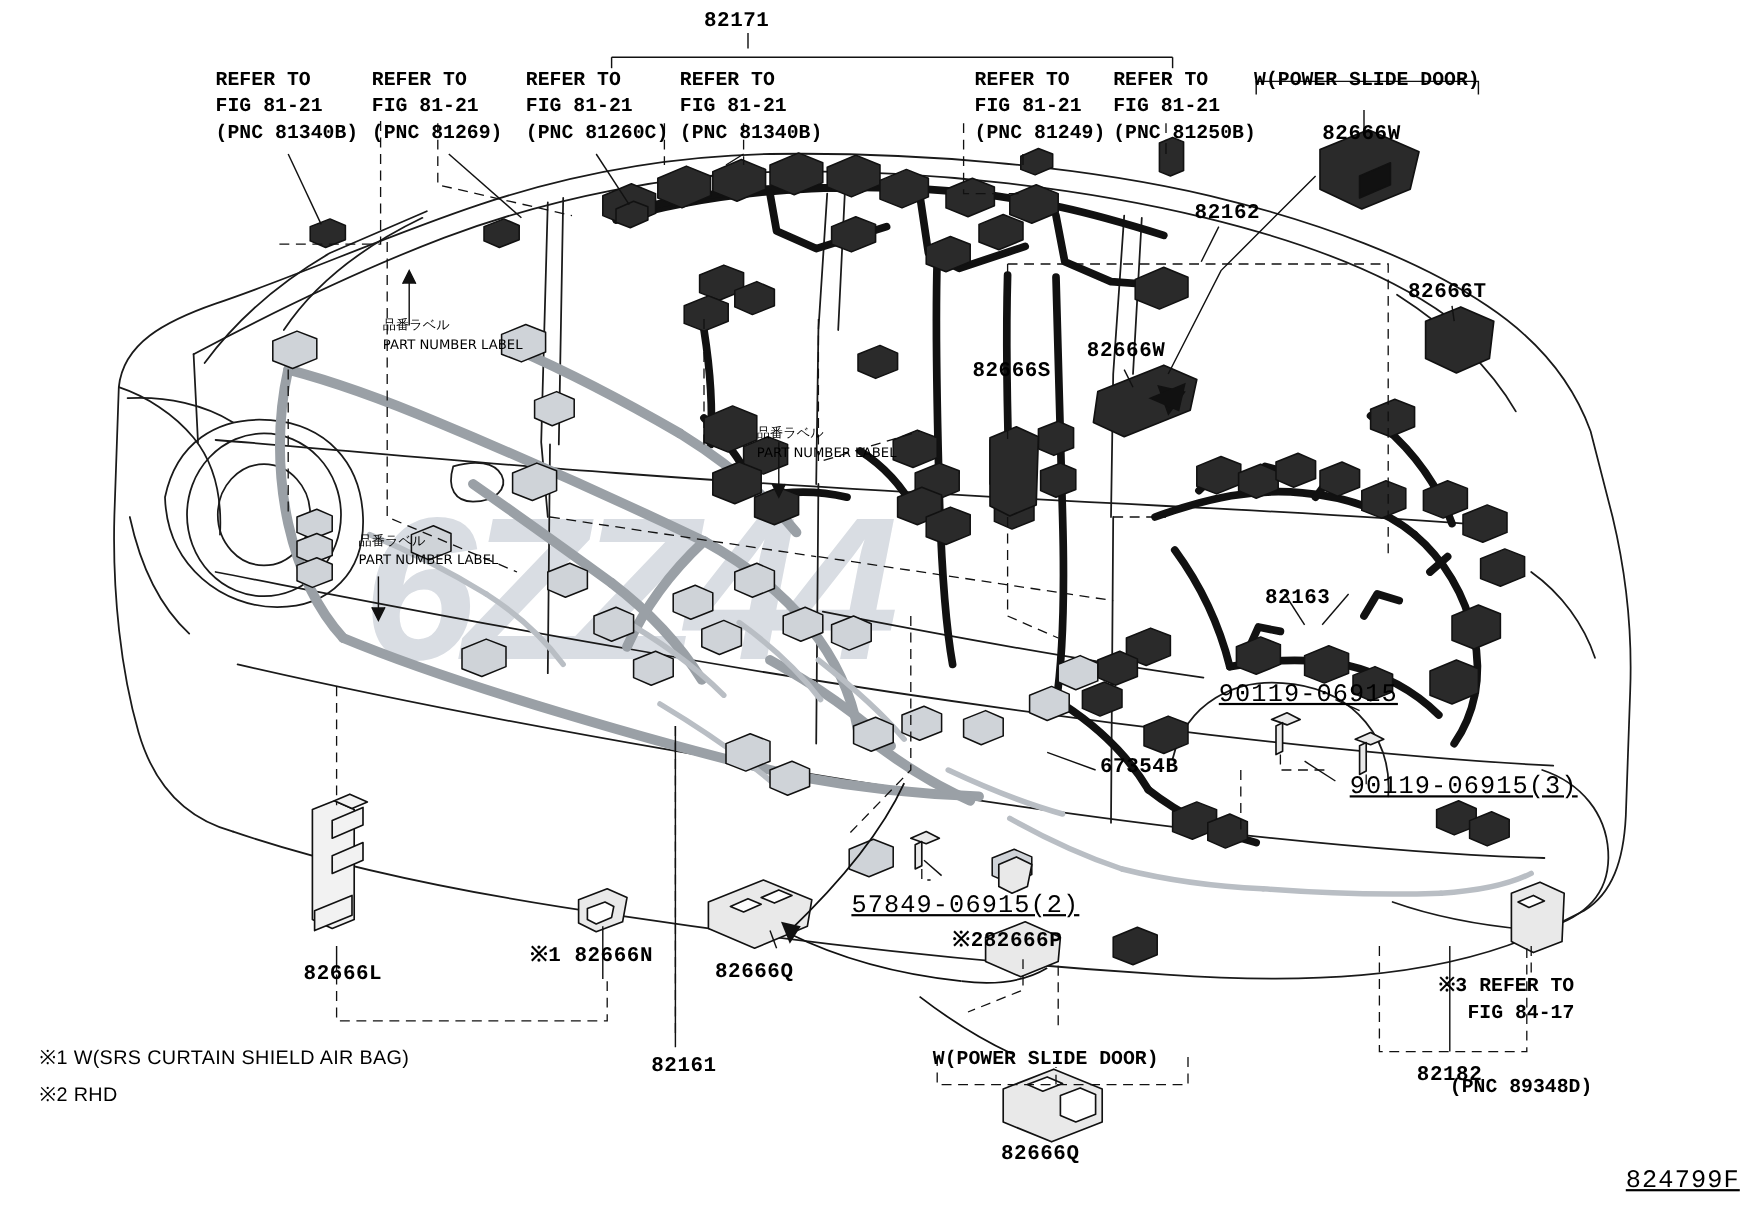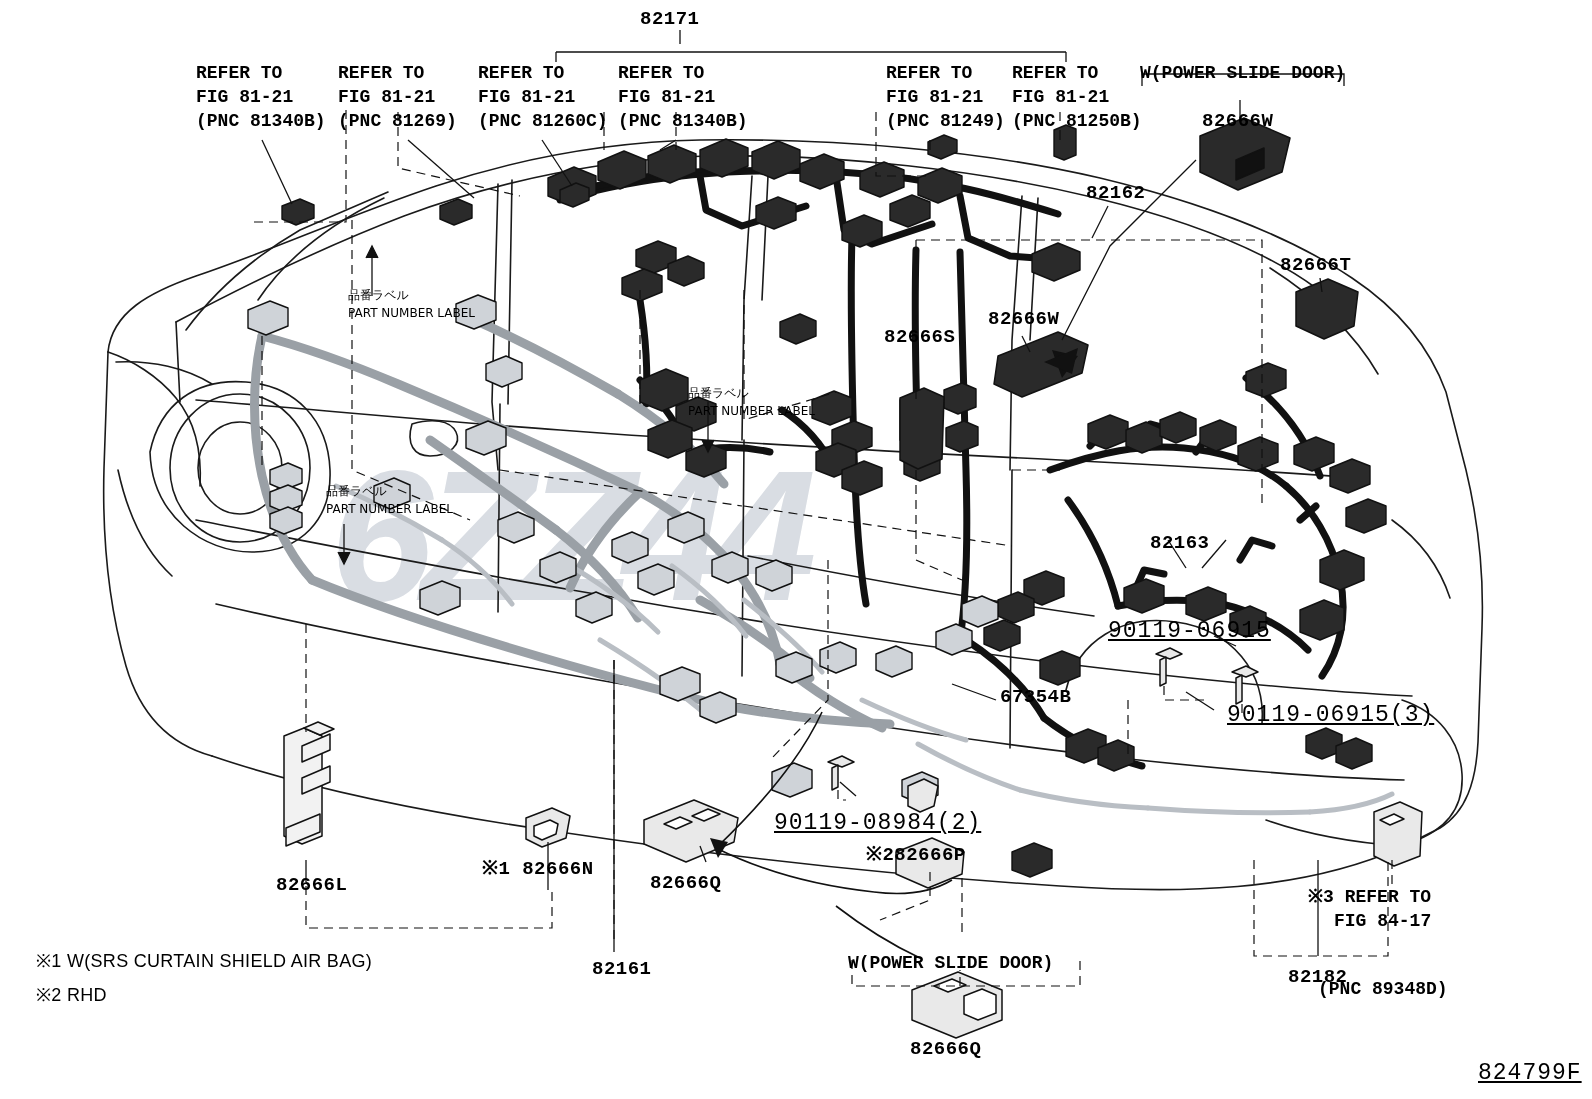--- a/index.html
+++ b/index.html
@@ -502,21 +502,21 @@
 
   <div class="lbl" style="left:1202px; top:110px;">82666W</div>
   <div class="lbl" style="left:1086px; top:182px;">82162</div>
   <div class="lbl" style="left:1280px; top:254px;">82666T</div>
   <div class="lbl" style="left:988px;  top:308px;">82666W</div>
   <div class="lbl" style="left:884px;  top:326px;">82666S</div>
   <div class="lbl" style="left:1150px; top:532px;">82163</div>
   <div class="lbl code" style="left:1108px; top:620px;">90119-06915</div>
   <div class="lbl" style="left:1000px; top:686px;">67354B</div>
   <div class="lbl code" style="left:1184px; top:704px;margin-left:43px;">90119-06915(3)</div>
-  <div class="lbl code" style="left:774px;  top:812px;">90119-08984(2)</div>
+  <div class="lbl code" style="left:774px;  top:812px;">57849-06915(2)</div>
   <div class="lbl" style="left:276px;  top:874px;">82666L</div>
   <div class="lbl" style="left:482px;  top:858px;">※1 82666N</div>
   <div class="lbl" style="left:650px;  top:872px;">82666Q</div>
   <div class="lbl" style="left:866px;  top:844px;">※282666P</div>
   <div class="lbl" style="left:592px;  top:958px;">82161</div>
   <div class="lbl" style="left:910px;  top:1038px;">82666Q</div>
   <div class="lbl" style="left:1288px; top:966px;">82182</div>
 
   <div class="lbl small" style="left:1308px; top:886px;">※3 REFER TO</div>
   <div class="lbl small" style="left:1334px; top:910px;">FIG 84-17</div>

